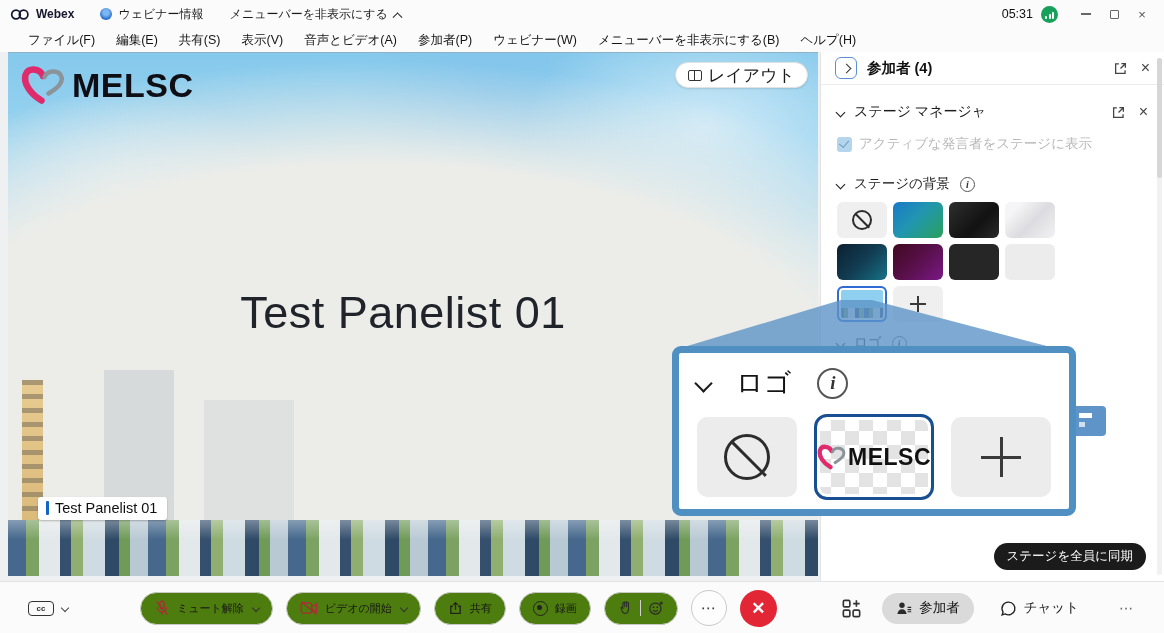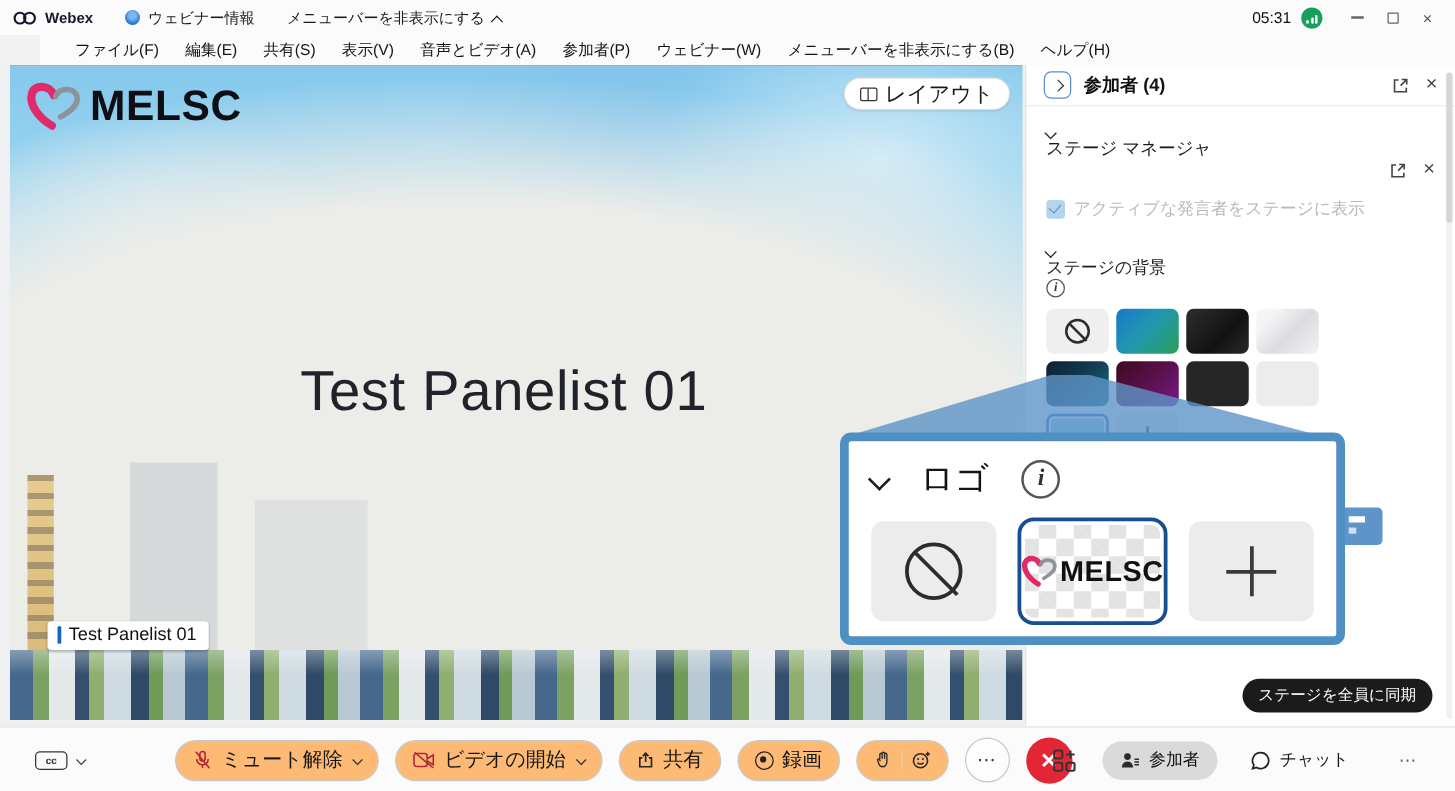--- a/index.html
+++ b/index.html
@@ -18,21 +18,21 @@
   .tb-spacer { flex:1; }
   .time { font-size:12.5px; color:#111; margin-right:8px; }
   .conn { width:17px; height:17px; border-radius:50%; background:#17a05a; position:relative; margin-right:14px; }
   .conn i { position:absolute; bottom:4px; background:#fff; width:2px; border-radius:1px; }
   .conn i:nth-child(1){ left:4px; height:3px; } .conn i:nth-child(2){ left:7.5px; height:5px; } .conn i:nth-child(3){ left:11px; height:7px; }
   .winbtn { width:28px; height:24px; display:flex; align-items:center; justify-content:center; color:#555; font-size:13px; }
   .winbtn .box { width:9px; height:9px; border:1.2px solid #666; border-radius:1px; }
   .winbtn .dash { width:10px; height:1.4px; background:#666; }
 
   
-  .menubar { height:24px; display:flex; align-items:center; gap:21px; padding-left:28px; font-size:12.5px; color:#141414; background:#fbfbfb;margin-left:32px; }
+  .menubar { height:24px; display:flex; align-items:center; gap:21px; padding-left:28px; font-size:12.5px; color:#141414; background:#fbfbfb; }
   .menubar span { cursor:default; }
 
   
   .content { position:relative; height:529px; display:flex; background:#eef0f1; }
 
   
   .stage { position:relative; margin-left:8px; width:810px; height:524px; overflow:hidden; border-top:1px solid #8fb2c6;
     background:
       radial-gradient(900px 430px at 45% 64%, #ecede9 0%, #ecede9 52%, rgba(236,237,233,0) 76%),
       radial-gradient(300px 190px at 86% 14%, rgba(255,255,255,.55), rgba(255,255,255,0) 60%),
@@ -62,21 +62,21 @@
 
   
   .panel { position:relative; flex:1; margin-left:2px; background:#fff; border-left:1px solid #e3e3e3; }
   .panel-scroll { position:absolute; top:6px; bottom:6px; right:2px; width:5px; background:#f1f1f1; border-radius:3px; }
   .panel-scroll::after { content:''; position:absolute; top:0; height:120px; left:0; right:0; background:#d6d6d6; border-radius:3px; }
   .p-head { height:33px; display:flex; align-items:center; gap:10px; padding:0 14px; border-bottom:1px solid #ececec; }
   .collapse-btn { width:22px; height:22px; border:1.5px solid #5b8fd4; border-radius:6px; display:flex; align-items:center; justify-content:center; color:#333; }
   .p-title { font-size:14.5px; font-weight:bold; color:#111; }
   .p-icons { margin-left:auto; display:flex; align-items:center; gap:14px; }
   .x-ic { font-size:16px; color:#444; line-height:1; }
-  .sec-row { display:flex; align-items:flex-start; padding:0 16px; margin-top:18px;flex-direction:column; }
+  .sec-row { display:flex; align-items:center; gap:10px; padding:0 16px; margin-top:18px; }
   .sec-title { font-size:14px; color:#1c1c1c; }
   .chk-row { display:flex; align-items:center; gap:7px; padding:0 16px; margin-top:14px; }
   .chk { width:15px; height:15px; border-radius:3px; background:#b5d5ec; position:relative; }
   .chk::after { content:''; position:absolute; left:4px; top:1.5px; width:4.5px; height:8px; border-right:1.8px solid #6e9cc0; border-bottom:1.8px solid #6e9cc0; transform:rotate(40deg); }
   .chk-label { font-size:13.5px; color:#b9b9b9; }
   .info-ic { width:15px; height:15px; border:1.3px solid #555; border-radius:50%; display:inline-flex; align-items:center; justify-content:center;
     font-family:"Liberation Serif", serif; font-style:italic; font-weight:bold; font-size:10px; color:#333; }
   .tile-grid { display:flex; flex-wrap:wrap; gap:6px; padding:0 16px; margin-top:9px; width:300px; }
   .tile { width:50px; height:36px; border-radius:6px; background:#efefef; display:flex; align-items:center; justify-content:center; position:relative; }
   .no-ic { width:20px; height:20px; border:2.2px solid #2c2c2c; border-radius:50%; position:relative; }
@@ -123,21 +123,21 @@
   .btile .bm-txt { font-size:23px; font-weight:800; color:#111; letter-spacing:.5px; }
   .plus-ic.big { width:40px; height:40px; }
   .plus-ic.big::before { left:19px; width:2.6px; height:40px; }
   .plus-ic.big::after { top:19px; width:40px; height:2.6px; }
 
   
   .toolbar { position:relative; height:52px; background:#fbfbfb; border-top:1px solid #e4e4e4; }
   .tb-left { position:absolute; left:28px; top:0; height:52px; display:flex; align-items:center; gap:8px; }
   .cc-ic { width:26px; height:15px; border:1.6px solid #333; border-radius:4px; display:flex; align-items:center; justify-content:center; font-size:8px; font-weight:bold; color:#333; }
   .tb-center { position:absolute; left:140px; top:0; height:52px; display:flex; align-items:center; gap:13px; }
-  .pill { height:33px; border:1px solid #c9c9c9; border-radius:17px; background:#fdba74; display:flex; align-items:center; gap:7px; padding:0 13px; font-size:16px; color:#161616; }
+  .pill { height:33px; border:1px solid #c9c9c9; border-radius:17px; background:#4d7c0f; display:flex; align-items:center; gap:7px; padding:0 13px; font-size:11px; color:#161616; }
   .pill .chev { width:6px; height:6px; border-width:1.5px; color:#333; margin-left:2px; }
   .vdiv { width:1px; height:16px; background:#cfcfcf; }
   .circle-btn { width:36px; height:36px; border:1px solid #c9c9c9; border-radius:50%; background:#fdfdfd; display:flex; align-items:center; justify-content:center; font-size:15px; color:#333; letter-spacing:1px; }
   .leave-btn { width:37px; height:37px; border-radius:50%; background:#e32636; display:flex; align-items:center; justify-content:center; color:#fff; font-size:17px; font-weight:bold; }
   .rec-ic { width:15px; height:15px; border:1.6px solid #222; border-radius:50%; position:relative; }
   .rec-ic::after { content:''; position:absolute; left:3.4px; top:3.4px; width:5px; height:5px; border-radius:50%; background:#222; }
   .tb-right { position:absolute; right:30px; top:0; height:52px; display:flex; align-items:center; }
   .flat-btn { display:flex; align-items:center; gap:7px; font-size:13.5px; color:#161616; background:none; border:none; }
   .active-pill { height:31px; background:#dadada; border-radius:16px; display:flex; align-items:center; gap:7px; padding:0 14px; font-size:13.5px; color:#111; }
   .dots { color:#666; font-size:14px; letter-spacing:1px; }

